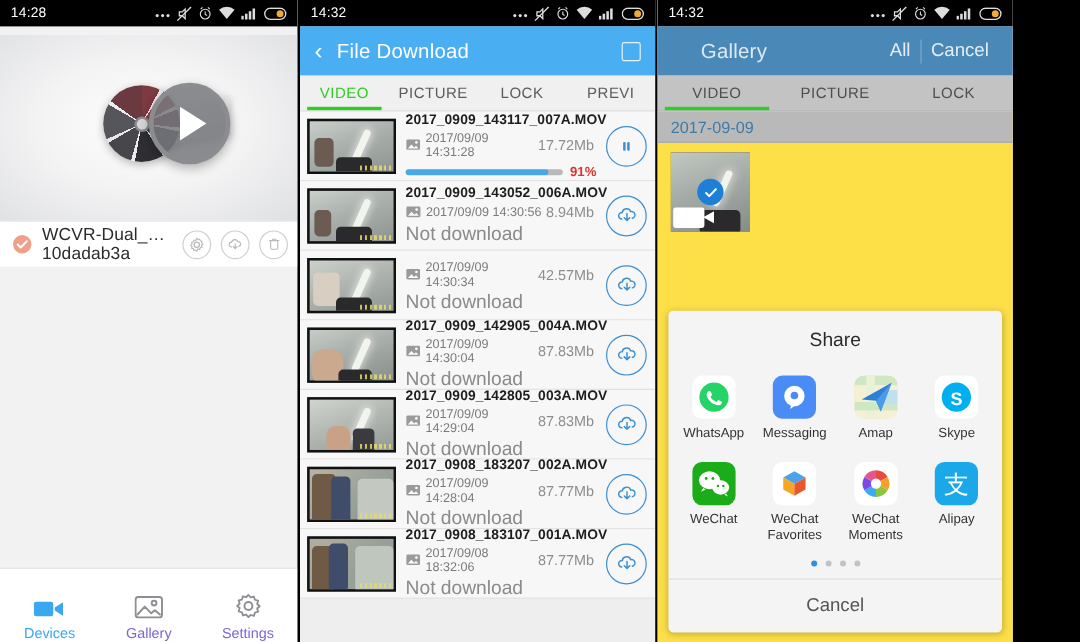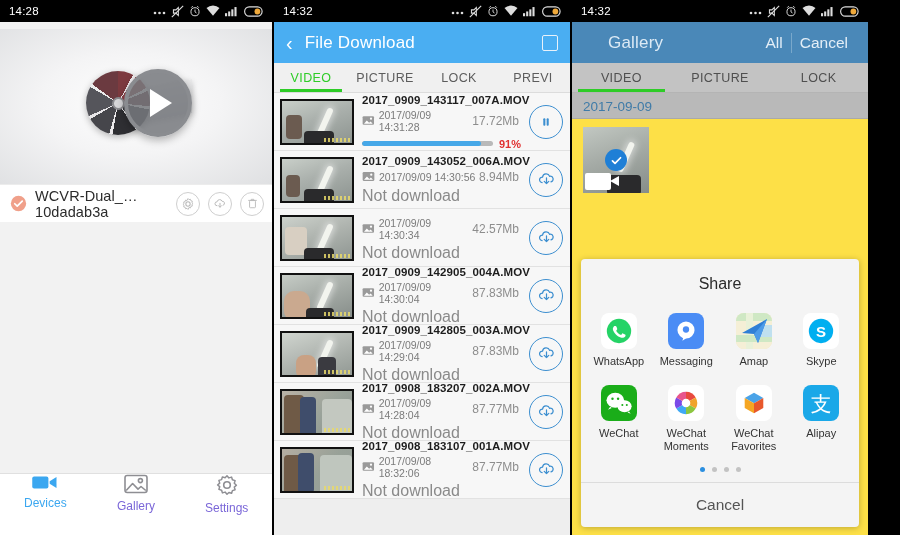--- a/index.html
+++ b/index.html
@@ -4,21 +4,21 @@
 <style>
   * { margin:0; padding:0; box-sizing:border-box; }
   html,body { width:900px; height:535px; }
   body {
     font-family:"Liberation Sans", sans-serif;
     background:#000;
     display:flex;
     overflow:hidden;
   }
   .panel { position:relative; height:535px; overflow:hidden; background:#f2f2f2; }
-  .panel-1 { width:272px; }
+  .panel-1 { width:248px; }
   .panel-2 { width:300px; border-left:2px solid #000; border-right:2px solid #000; }
   .panel-3 { width:296px; }
 
   
   .statusbar {
     height:22px; background:#000; color:#fff;
     display:flex; align-items:center; justify-content:space-between;
     padding:0 7px 0 9px; font-size:11.5px;
   }
   .sb-time { letter-spacing:.2px; }
@@ -108,21 +108,21 @@
   .dev-name { font-size:14.5px; color:#2b2b2b; margin-left:8px; flex:1; letter-spacing:.1px; }
   .icon-circle {
     width:24px; height:24px; border-radius:50%; border:1.4px solid #cfcfcf;
     display:flex; align-items:center; justify-content:center; margin-left:8px;
   }
   .bottom-nav {
     position:absolute; left:0; right:0; bottom:0; height:62px; background:#fff;
     border-top:1px solid #e0e0e0; display:flex;
   }
   .nav-item {
-    flex:1; display:flex; flex-direction:column; align-items:center; justify-content:flex-start; gap:5px;
+    flex:1; display:flex; flex-direction:column; align-items:center; justify-content:flex-end; gap:5px;
   }
   .nav-label { font-size:12px; color:#7a66d8; }
   .nav-item.active .nav-label { color:#3ba7f0; }
 
   
   .dl-list { position:absolute; top:93px; left:0; right:0; bottom:0; background:#eeeeee; overflow:hidden; }
   .dl-row {
     display:flex; align-items:center; background:#f7f7f7;
     border-bottom:1px solid #e2e2e2; padding:6px 7px 6px 6px; height:58px;
   }
@@ -694,45 +694,45 @@
                 <ellipse cx="22" cy="17.5" rx="7.6" ry="6.4" fill="#fff"></ellipse>
                 <path d="M26.6 22.8l2 2.7-3.3-1.4z" fill="#fff"></path>
                 <circle cx="19.6" cy="16.2" r="1.1" fill="#1aad19"></circle>
                 <circle cx="24.4" cy="16.2" r="1.1" fill="#1aad19"></circle>
               </svg>
           </span>
           <span class="share-label">WeChat</span>
         </div>
         <div class="share-item">
           <span class="share-icon" style="background:#fff">
+            <svg width="26" height="26" viewBox="0 0 28 28">
+                <path d="M14 3l10 5.6-10 5.6L4 8.6z" fill="#4aa3e8"></path>
+                <path d="M4 8.6v10.8L14 25V14.2z" fill="#f5a623"></path>
+                <path d="M24 8.6v10.8L14 25V14.2z" fill="#e8582c"></path>
+              </svg>
+          </span>
+          <span class="share-label">WeChat Favorites</span>
+        </div>
+        <div class="share-item">
+          <span class="share-icon" style="background:#fff">
             <svg width="28" height="28" viewBox="0 0 30 30">
                 <g transform="translate(15,15)">
                   <path d="M0 -12 A12 12 0 0 1 10.4 -6 L0 0Z" fill="#e84a3f"></path>
                   <path d="M10.4 -6 A12 12 0 0 1 10.4 6 L0 0Z" fill="#f0a32c"></path>
                   <path d="M10.4 6 A12 12 0 0 1 0 12 L0 0Z" fill="#8cc63f"></path>
                   <path d="M0 12 A12 12 0 0 1 -10.4 6 L0 0Z" fill="#3fa9f5"></path>
                   <path d="M-10.4 6 A12 12 0 0 1 -10.4 -6 L0 0Z" fill="#7a4ae8"></path>
                   <path d="M-10.4 -6 A12 12 0 0 1 0 -12 L0 0Z" fill="#e8558c"></path>
                   <circle cx="0" cy="0" r="4.6" fill="#fff"></circle>
                 </g>
               </svg>
           </span>
           <span class="share-label">WeChat Moments</span>
         </div>
         <div class="share-item">
-          <span class="share-icon" style="background:#fff">
-            <svg width="26" height="26" viewBox="0 0 28 28">
-                <path d="M14 3l10 5.6-10 5.6L4 8.6z" fill="#4aa3e8"></path>
-                <path d="M4 8.6v10.8L14 25V14.2z" fill="#f5a623"></path>
-                <path d="M24 8.6v10.8L14 25V14.2z" fill="#e8582c"></path>
-              </svg>
-          </span>
-          <span class="share-label">WeChat Favorites</span>
-        </div>
-        <div class="share-item">
           <span class="share-icon" style="background:#1aa8e8">
             <svg width="32" height="32" viewBox="0 0 34 34">
                 <text x="17" y="25" font-family="Liberation Sans, sans-serif" font-size="22" fill="#fff" text-anchor="middle">支</text>
               </svg>
           </span>
           <span class="share-label">Alipay</span>
         </div>
       </div>
 
       <div class="dots">

